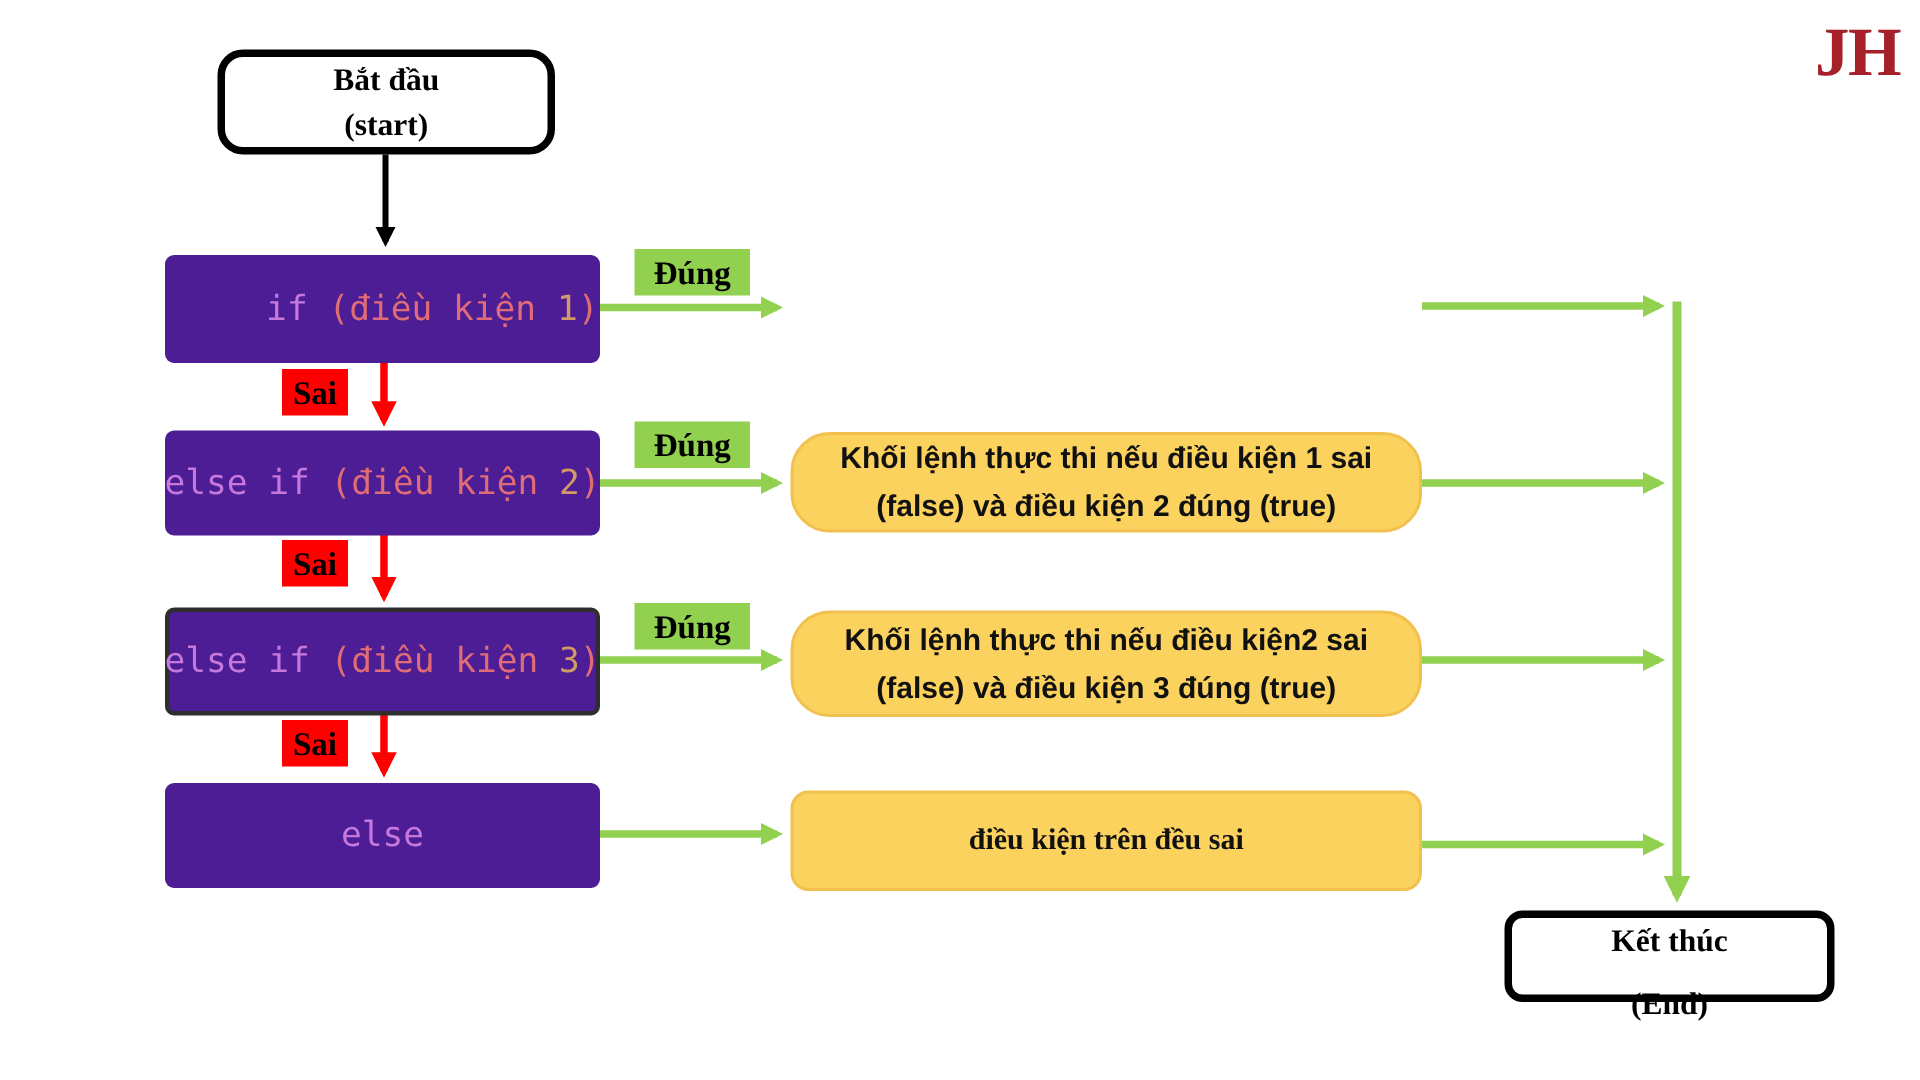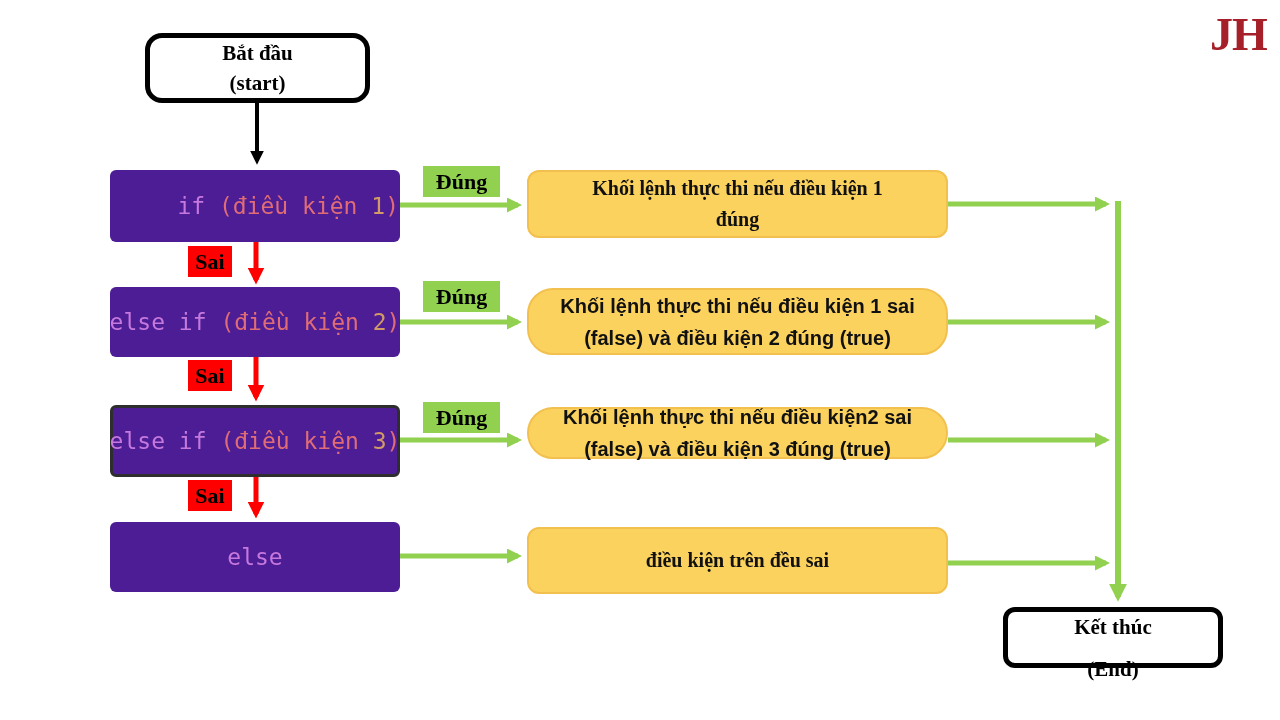--- a/index.html
+++ b/index.html
@@ -66,21 +66,21 @@
     text-align: center;
     font-weight: bold;
     font-size: 20px;
     line-height: 1.55;
     color: #111111;
   }
   .process.serif { font-family: "Liberation Serif", serif; }
   .process.sans  { font-family: Liberation Sans, sans-serif; line-height: 1.6; border-radius: 26px; }
   .process.p1 { top: 170px; height: 68px; }
   .process.p2 { top: 288px; height: 67px; }
-  .process.p3 { top: 407px; height: 52px; }
+  .process.p3 { top: 407px; height: 71px; }
   .process.p4 { top: 527px; height: 67px; }
   .branch-label {
     position: absolute;
     display: flex;
     align-items: center;
     justify-content: center;
     font-weight: bold;
     font-size: 22px;
     color: #000000;
     font-family: "Liberation Serif", serif;
@@ -156,24 +156,20 @@
   <div class="decision d2">
     <span style="color: rgb(198, 120, 221);">else if</span><span style="color: rgb(224, 108, 117);"> (điều kiện </span><span style="color: rgb(209, 154, 102);">2</span><span style="color: rgb(224, 108, 117);">)</span>
   </div>
   <div class="decision d3">
     <span style="color: rgb(198, 120, 221);">else if</span><span style="color: rgb(224, 108, 117);"> (điều kiện </span><span style="color: rgb(209, 154, 102);">3</span><span style="color: rgb(224, 108, 117);">)</span>
   </div>
   <div class="decision d4">
     <span style="color: rgb(198, 120, 221);">else</span>
   </div>
 
-  <div class="process p1 serif">
-    <span>Khối lệnh thực thi nếu điều kiện 1</span>
-    <span>đúng</span>
-  </div>
   <div class="process p2 sans">
     <span>Khối lệnh thực thi nếu điều kiện 1 sai</span>
     <span>(false) và điều kiện 2 đúng (true)</span>
   </div>
   <div class="process p3 sans">
     <span>Khối lệnh thực thi nếu điều kiện2 sai</span>
     <span>(false) và điều kiện 3 đúng (true)</span>
   </div>
   <div class="process p4 serif">
     <span>điều kiện trên đều sai</span>

